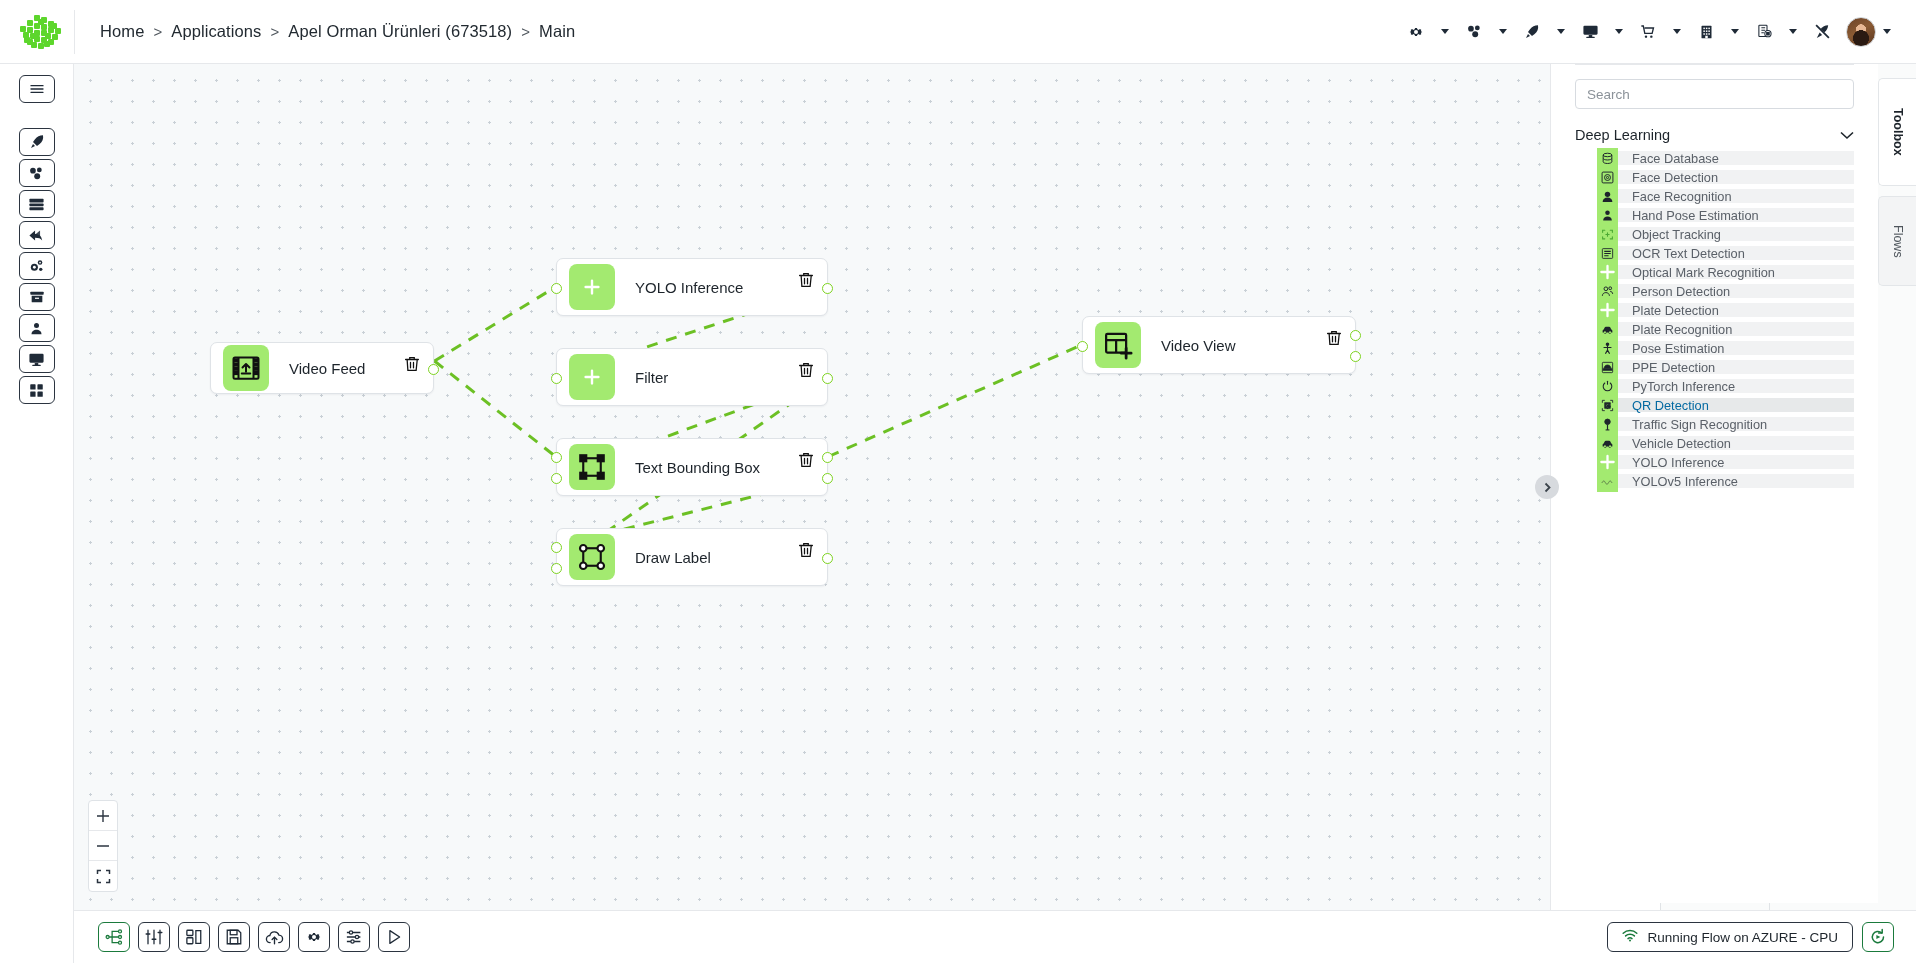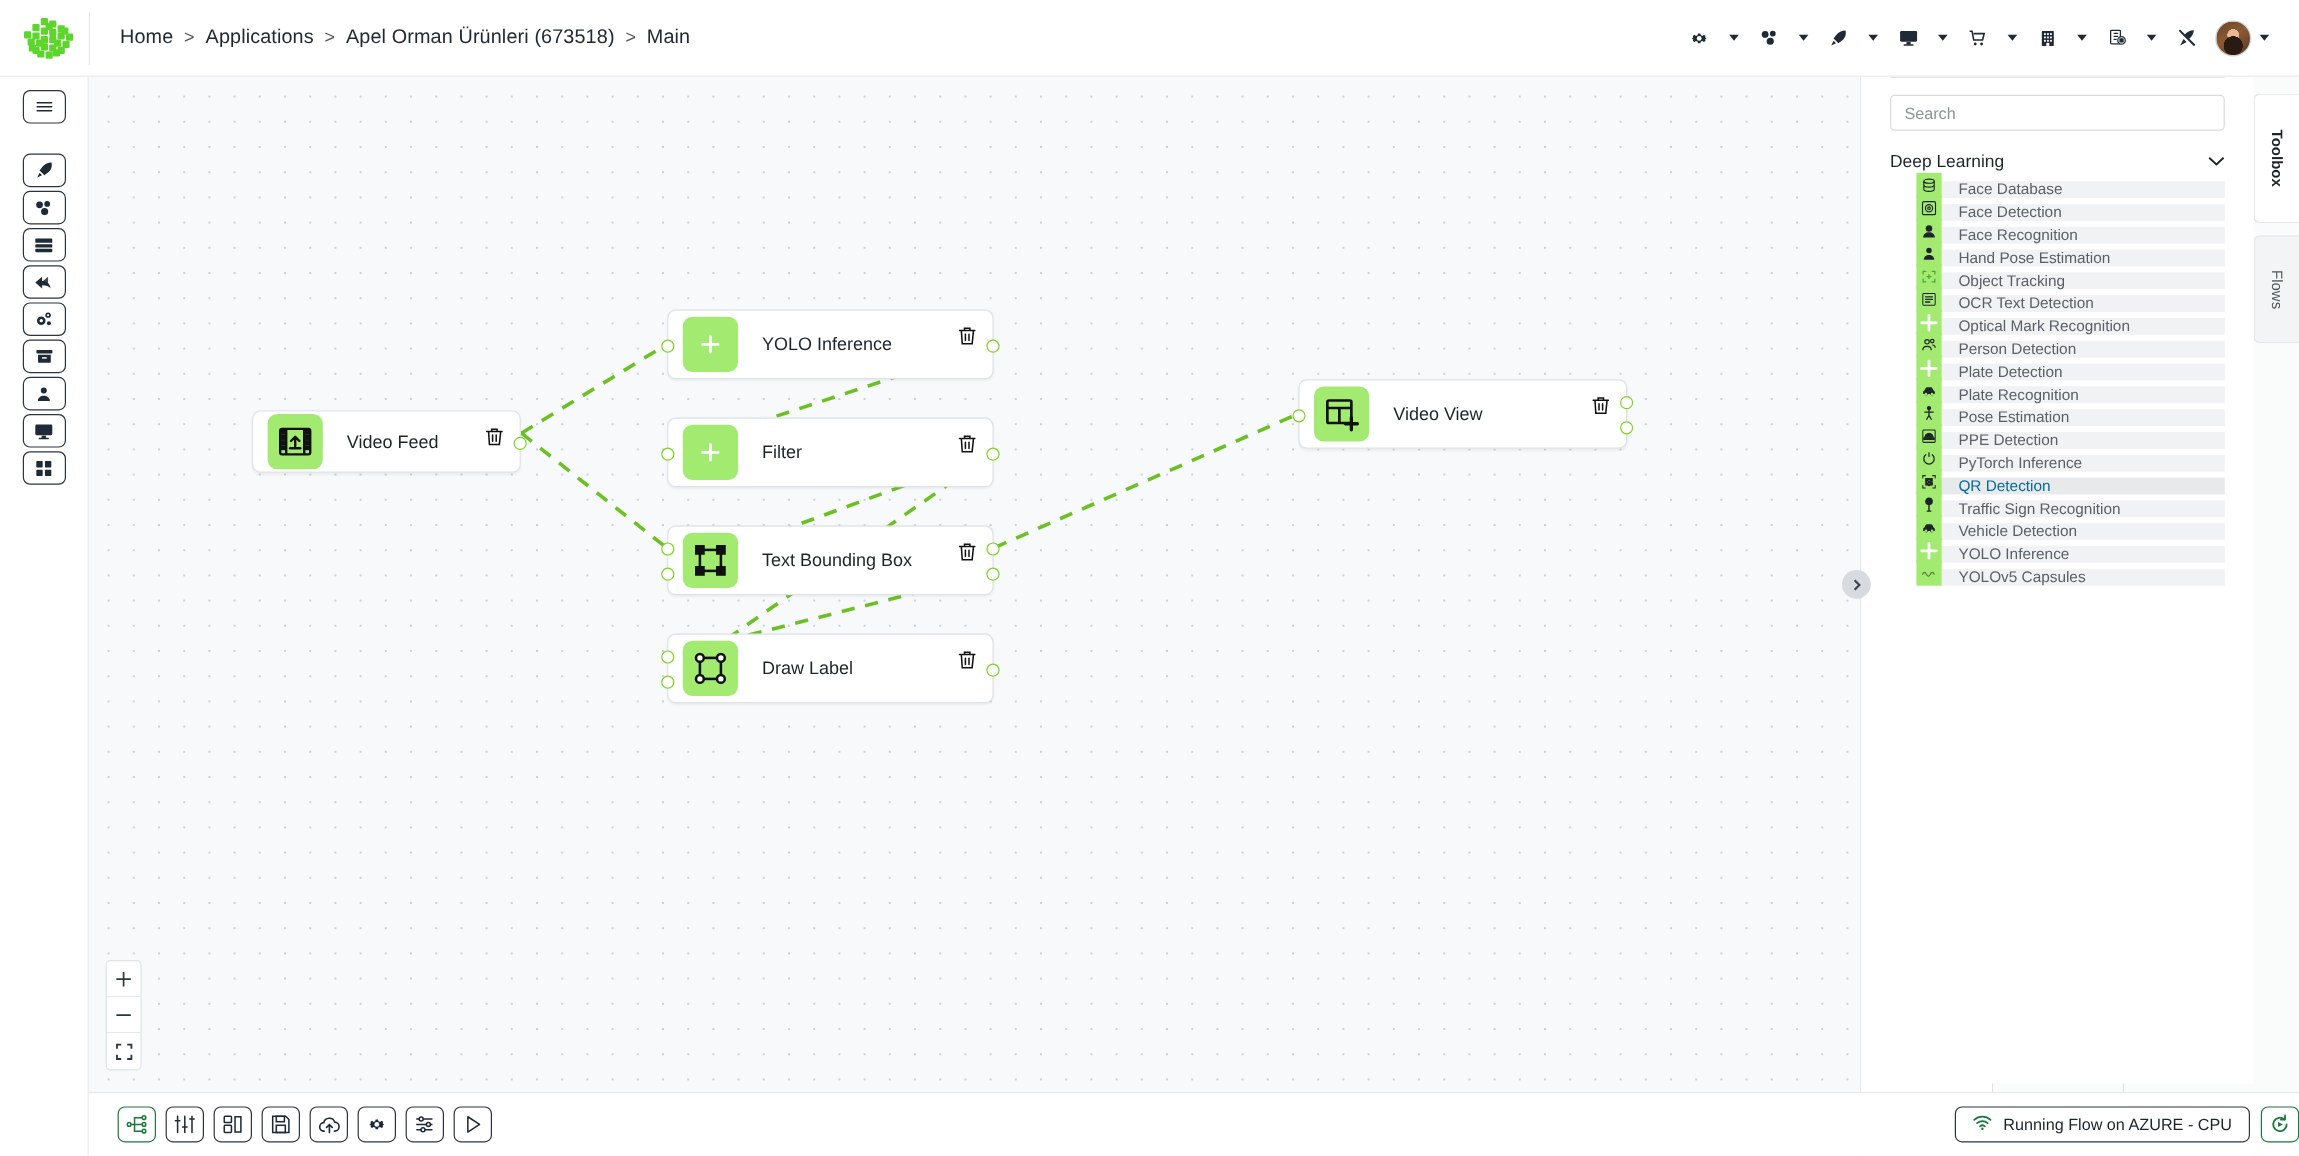--- a/index.html
+++ b/index.html
@@ -135,21 +135,21 @@
     font-family: "Liberation Sans", sans-serif; color: #2b3440; background: transparent;
   }
   .search input::placeholder { color: #8b9299; }
 
   .group-head {
     margin: 18px 24px 8px; display: flex; align-items: center; justify-content: space-between;
     font-size: 14.5px; color: #1d242b; cursor: pointer;
   }
   .pkg-list { margin: 0 24px 0 46px; }
   .pkg {
-    display: flex; align-items: flex-end; height: 14px; margin-bottom: 5px;
+    display: flex; align-items: center; height: 14px; margin-bottom: 5px;
     background: #f1f2f3; cursor: pointer;
   }
   .pkg.active { background: #e7e9ea; }
   .pkg-ico {
     width: 21px; height: 21px; background: #a3ea70; flex: none;
     display: flex; align-items: center; justify-content: center;
   }
   .pkg-name { margin-left: 14px; font-size: 12.8px; color: #5a6068; white-space: nowrap; }
   .pkg.active .pkg-name { color: #0369a1; }
 
@@ -186,21 +186,21 @@
     background: #fff; border-top: 1px solid #e6e8eb;
     display: flex; align-items: center;
   }
   .btools { display: flex; align-items: center; gap: 8px; margin-left: 24px; }
   .btn {
     width: 32px; height: 30px; border: 1px solid #2b3440; border-radius: 6px; background: #fff;
     display: flex; align-items: center; justify-content: center; color: #1f2a37; cursor: pointer;
   }
   .btn.active { border-color: #1a7a3c; color: #1a7a3c; }
   .status {
-    margin-left: auto; display: flex; align-items: flex-start; gap: 9px; 
+    margin-left: auto; display: flex; align-items: flex-start; gap: 9px; padding-right: 22px;
   }
   .status-pill {
     height: 30px; border: 1px solid #2b3440; border-radius: 6px; background: #fff;
     display: flex; align-items: center; gap: 9px; padding: 0 14px;
     font-size: 13.5px; color: #1d242b; cursor: pointer;
   }
   .restart {
     width: 32px; height: 30px; border: 1px solid #1a7a3c; border-radius: 6px; background: #fff;
     display: flex; align-items: center; justify-content: center; color: #1a7a3c; cursor: pointer;
   }
@@ -754,21 +754,21 @@
             </svg>
           </div>
           <div class="pkg-name">YOLO Inference</div>
         </div>
         <div class="pkg">
           <div class="pkg-ico">
             <svg width="13" height="13" viewBox="0 0 24 24" fill="none" stroke="#5a7a48" stroke-width="1.8" stroke-linecap="round">
               <path d="M2 14c2-4 4-4 6 0s4 4 6 0 4-4 6 0"></path>
             </svg>
           </div>
-          <div class="pkg-name">YOLOv5 Capsules</div>
+          <div class="pkg-name">YOLOv5 Inference</div>
         </div>
       </div>
 
     <div class="ptabs" id="ptabs">
         <div class="ptab active">Capsules</div>
         <div class="ptab">Components</div>
         <div class="ptab">Widgets</div>
       </div>
   </div>
 

